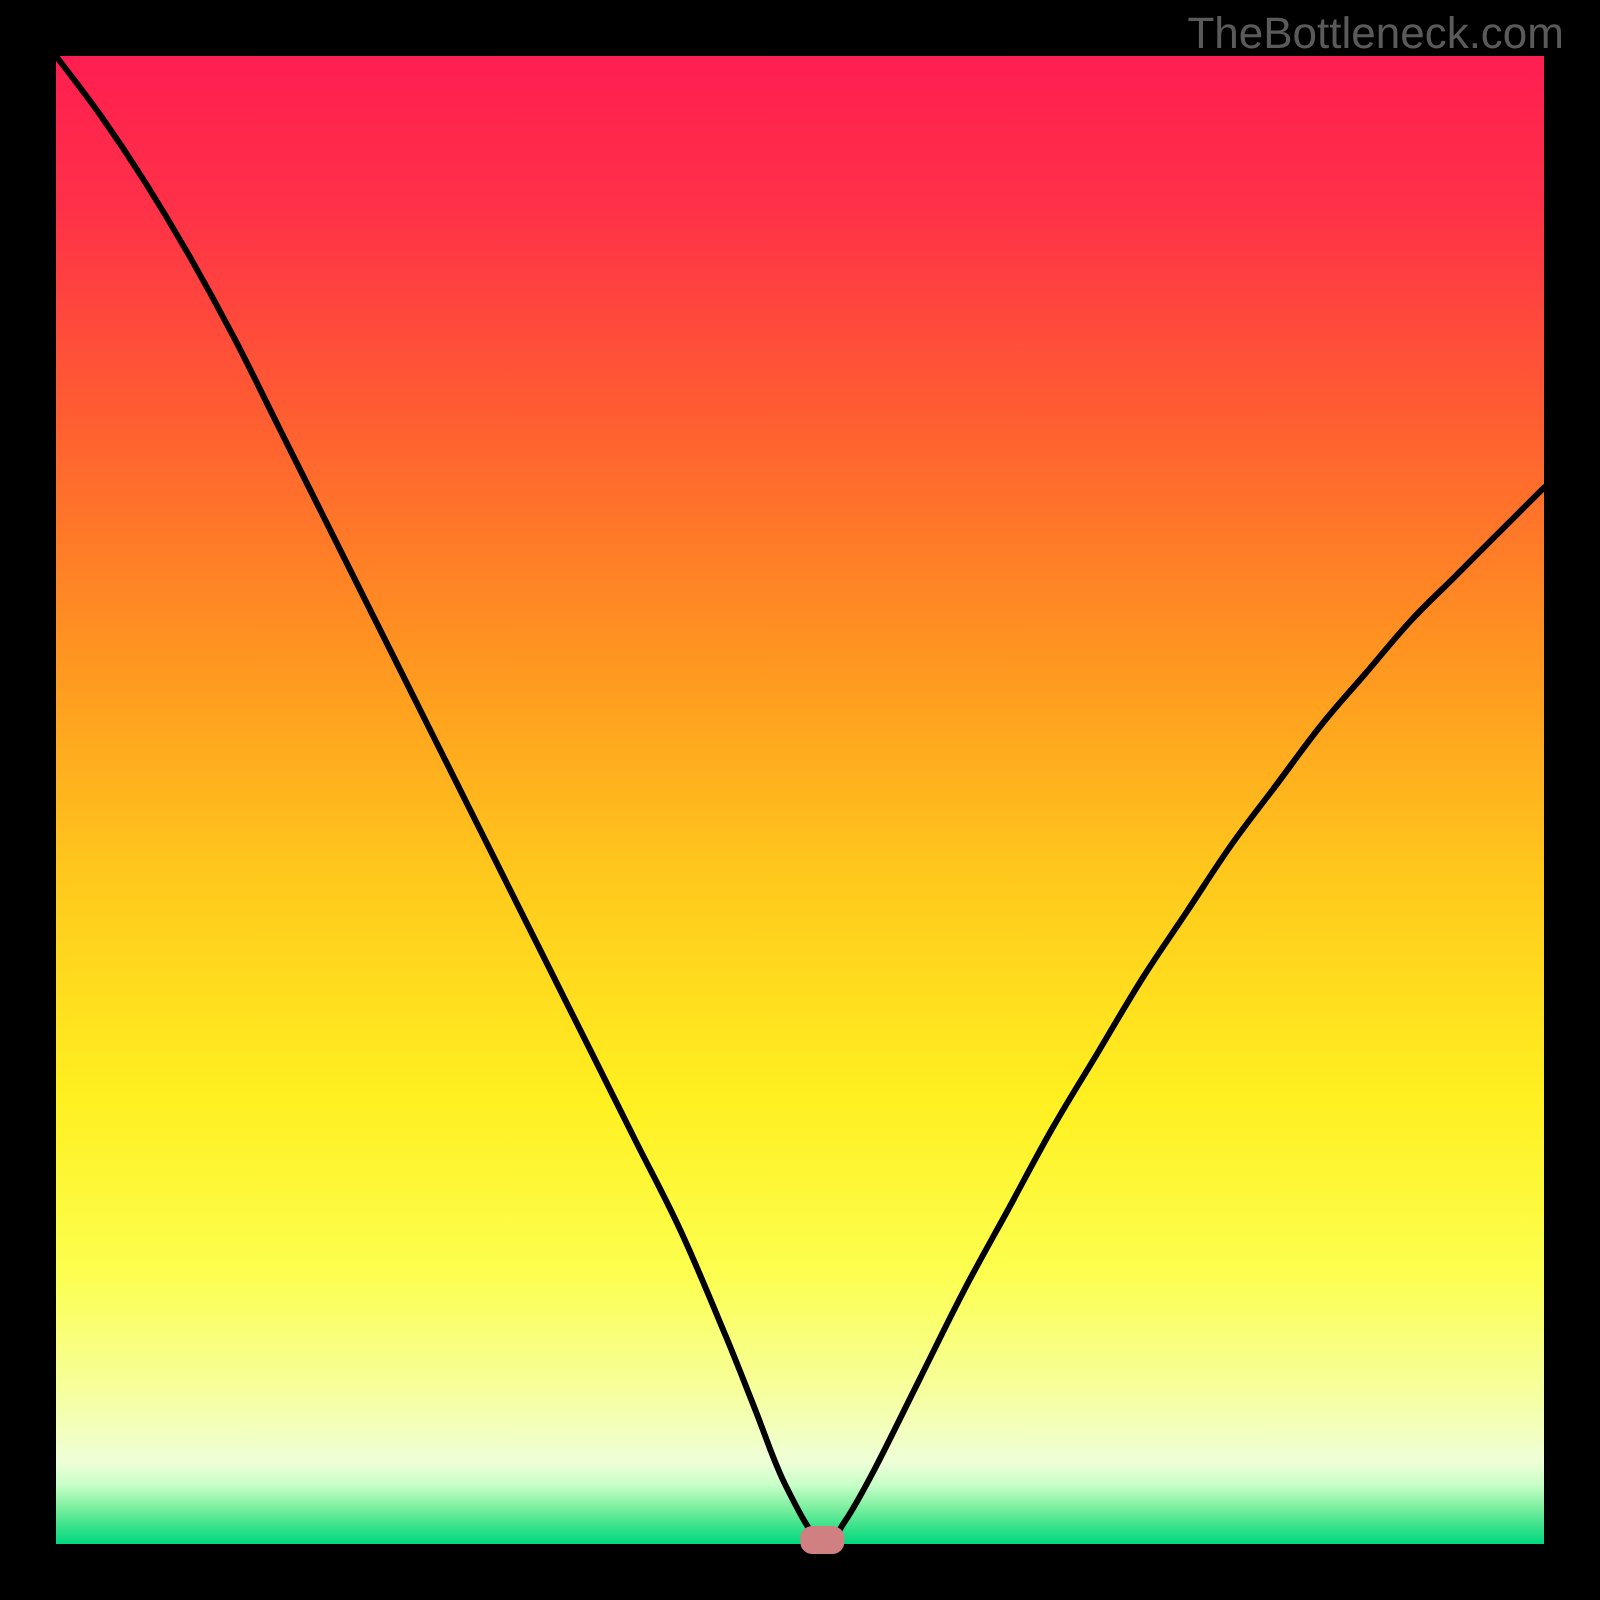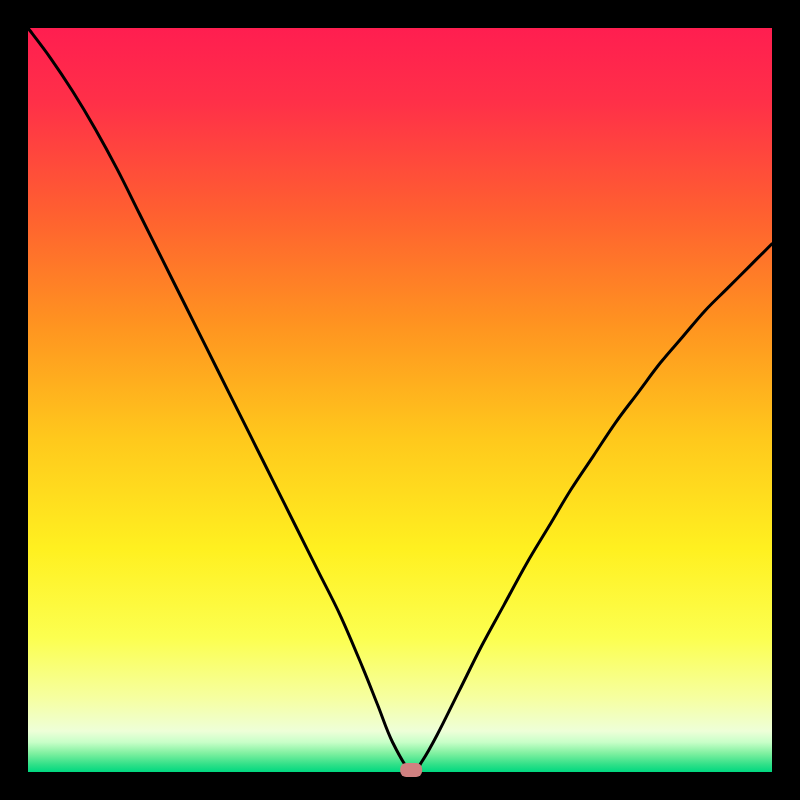--- a/index.html
+++ b/index.html
@@ -57,13 +57,14 @@
     </defs>
 
     <rect x="0" y="0" width="800" height="800" fill="#000000"></rect>
 
     <rect id="plot-rect" fill="url(#bg-grad)" x="28" y="28" width="744" height="744"></rect>
 
     <path id="curve-path" fill="none" stroke="#000000" stroke-width="3" stroke-linecap="round" stroke-linejoin="round" d="M 28 28 C 32.0176 33.3568, 42.284800000000004 46.37679999999999, 50.32 57.75999999999999 C 58.355199999999996 69.1432, 64.6048 78.5176, 72.64 91.24000000000001 C 80.6752 103.96240000000002, 86.92479999999999 114.37840000000006, 94.96 128.44000000000005 C 102.9952 142.50160000000005, 109.2448 153.9592, 117.28 169.36 C 125.3152 184.76080000000002, 131.5648 197.9296, 139.6 214 C 147.6352 230.0704, 153.88479999999998 242.56959999999998, 161.92 258.64 C 169.9552 274.7104, 176.20479999999998 287.20959999999997, 184.23999999999998 303.28 C 192.27519999999998 319.3504, 198.5248 331.8496, 206.56 347.92 C 214.5952 363.9904, 220.84480000000002 376.4896, 228.88000000000002 392.56 C 236.91520000000003 408.6304, 243.16479999999999 421.1296, 251.2 437.2 C 259.23519999999996 453.2704, 265.4848 465.76959999999997, 273.52 481.84 C 281.55519999999996 497.9104, 287.80479999999994 510.4096, 295.84 526.48 C 303.8752 542.5504000000001, 310.12480000000005 555.0496, 318.16 571.12 C 326.1952 587.1904, 332.4448 598.3504, 340.47999999999996 615.76 C 348.51519999999994 633.1696, 356.104 651.7696000000001, 362.8 667.84 C 369.49600000000004 683.9104, 372.3232 691.6479999999999, 377.68 705.04 C 383.0368 718.432, 386.5336 730.1872, 392.56 742.24 C 398.5864 754.2928, 405.8032 768.652, 411.16 772 C 416.51680000000005 775.348, 417.6328 767.5360000000001, 422.32 760.84 C 427.0072 754.144, 430.504 747.5224, 437.20000000000005 734.8 C 443.8960000000001 722.0776, 451.4848 706.2303999999999, 459.52 690.16 C 467.55519999999996 674.0896, 473.80479999999994 660.9208, 481.84 645.52 C 489.8752 630.1192, 496.1248 619.3312000000001, 504.16 604.6 C 512.1952 589.8688, 518.4448 577.7416, 526.48 563.68 C 534.5152 549.6184, 540.7647999999999 539.8720000000001, 548.8 526.48 C 556.8352 513.088, 563.0848 502.00239999999997, 571.12 489.28 C 579.1552 476.5576, 585.4048 467.8528, 593.44 455.8 C 601.4752000000001 443.7472, 607.7248 433.7032, 615.76 422.32 C 623.7952 410.9368, 630.0447999999999 403.2736, 638.0799999999999 392.56 C 646.1152 381.8464, 652.3648 372.84399999999994, 660.4 362.79999999999995 C 668.4352 352.756, 674.6848 346.1344, 682.72 336.76000000000005 C 690.7552000000001 327.38560000000007, 697.0048 319.42480000000006, 705.0400000000001 310.72 C 713.0752000000001 302.0152, 719.3248 296.4352, 727.36 288.4 C 735.3952 280.36479999999995, 741.6447999999999 274.11519999999996, 749.68 266.08 C 757.7152 258.0448, 767.9824 247.77759999999998, 772 243.76"></path>
 
     <rect id="marker" rx="6" ry="6" x="400.16" y="763" width="22" height="14" fill="#d08080"></rect>
   </svg>
+  <div class="watermark">TheBottleneck.com</div>
 </div>
 
 </body></html>

